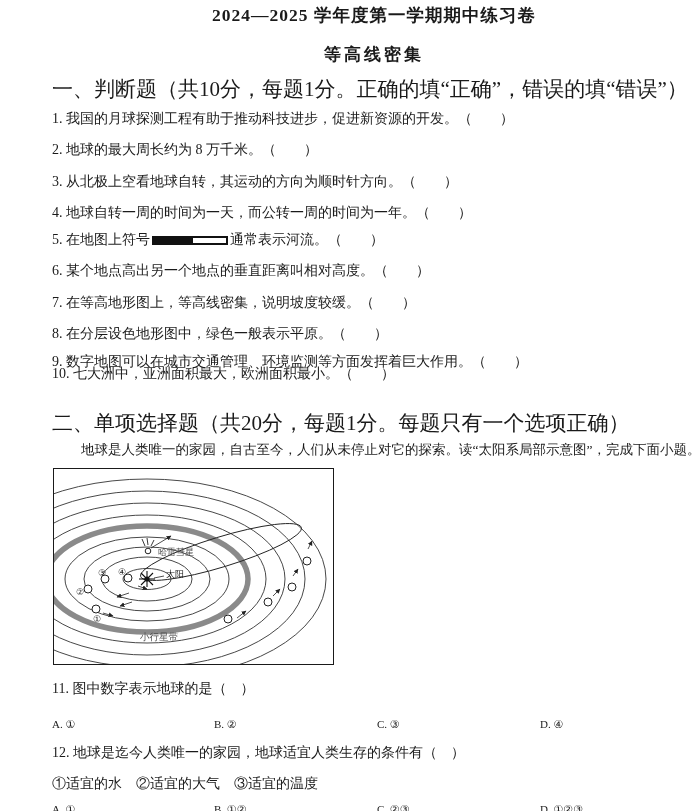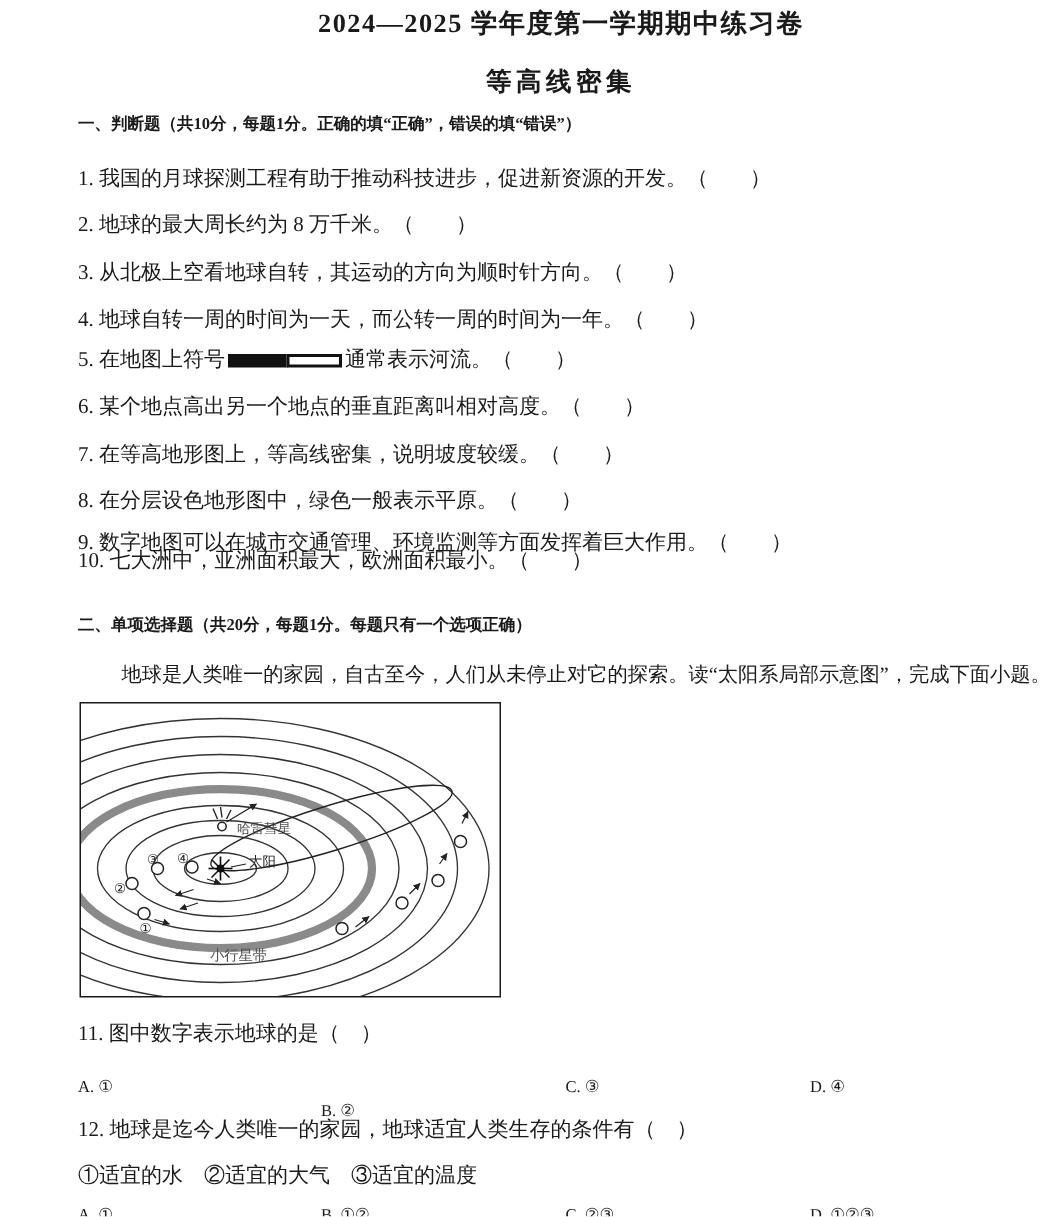--- a/index.html
+++ b/index.html
@@ -5,21 +5,21 @@
   html,body{margin:0;padding:0;background:#fff;}
   #page{
     position:relative;width:700px;height:811px;background:#ffffff;
     overflow:hidden;color:#1a1a1a;
     font-family:"Liberation Serif","DejaVu Serif",serif;
     margin-left:24px;
   }
   .center{position:absolute;left:0;width:700px;text-align:center;white-space:nowrap;}
   .doc-title{top:3px;font-size:17.5px;font-weight:bold;letter-spacing:1px;}
   .doc-subtitle{top:43px;font-size:17px;font-weight:bold;letter-spacing:3px;}
-  .sec-head{position:absolute;left:28px;font-size:11px;font-weight:bold;white-space:nowrap;}
+  .sec-head{position:absolute;left:28px;font-size:21px;font-weight:normal;white-space:nowrap;}
   .q{position:absolute;left:28px;font-size:14px;white-space:nowrap;}
   .opt{position:absolute;font-size:11px;white-space:nowrap;}
   .intro{position:absolute;left:57px;top:441px;font-size:13.5px;white-space:nowrap;}
   
   .map-symbol{display:inline-flex;align-items:center;vertical-align:-1px;margin:0 2px;}
   .map-symbol .solid{width:40px;height:9px;background:#111;display:inline-block;}
   .map-symbol .hollow{width:37px;height:9px;border:2px solid #111;box-sizing:border-box;background:#fff;display:inline-block;margin-left:-1px;}
   
   .figure{position:absolute;left:29px;top:468px;width:279px;height:195px;border:1.5px solid #1a1a1a;background:#fff;}
   .figure svg{display:block;}
@@ -131,21 +131,21 @@
       </g>
 
       <text x="104" y="86" font-size="9" fill="#4e4e4e">哈雷彗星</text>
       <text x="112" y="108" font-size="9" fill="#222">太阳</text>
       <text x="86" y="171" font-size="9.5" fill="#4e4e4e">小行星带</text>
     </svg>
   </div>
 
   <div class="q" style="top:680px">11. 图中数字表示地球的是（　）</div>
   <div class="opt" style="top:718px;left:28px">A. ①</div>
-  <div class="opt" style="top:734px;left:190px">B. ②</div>
+  <div class="opt" style="top:718px;left:190px">B. ②</div>
   <div class="opt" style="top:718px;left:353px">C. ③</div>
   <div class="opt" style="top:718px;left:516px">D. ④</div>
 
   <div class="q" style="top:744px">12. 地球是迄今人类唯一的家园，地球适宜人类生存的条件有（　）</div>
   <div class="q" style="top:775px">①适宜的水　②适宜的大气　③适宜的温度</div>
   <div class="opt" style="top:803px;left:28px">A. ①</div>
   <div class="opt" style="top:803px;left:190px">B. ①②</div>
   <div class="opt" style="top:803px;left:353px">C. ②③</div>
   <div class="opt" style="top:803px;left:516px">D. ①②③</div>
 

